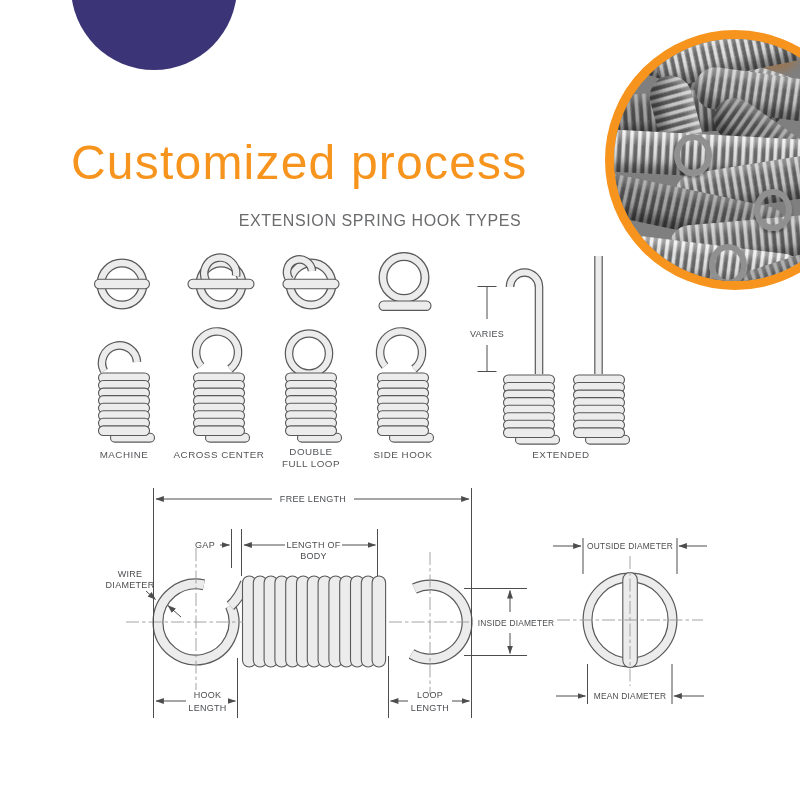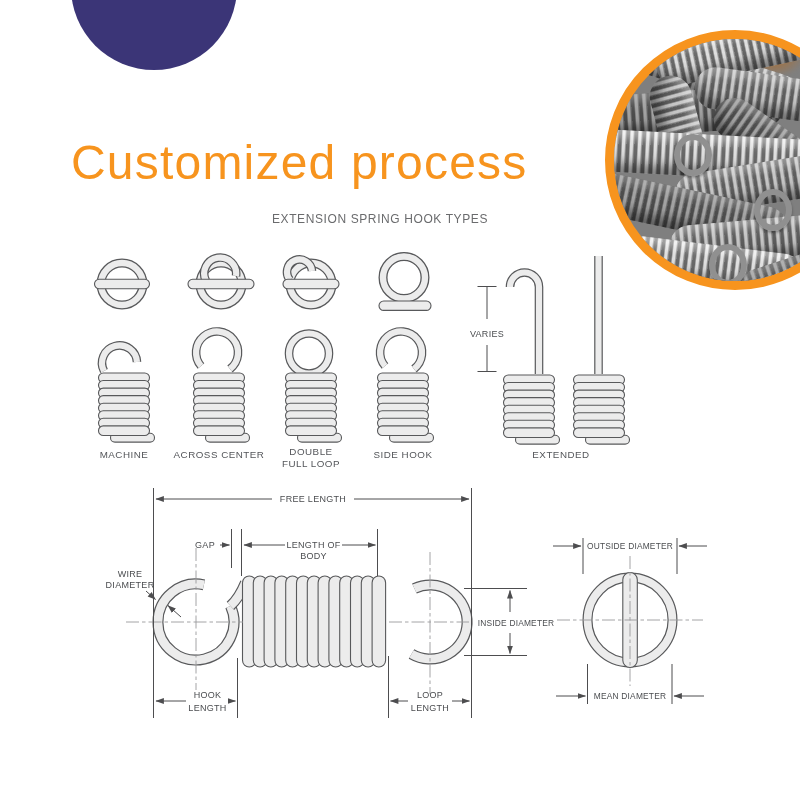--- a/index.html
+++ b/index.html
@@ -19,21 +19,21 @@
   .td{filter:brightness(.82);} .tl{filter:brightness(1.12);}
   .rust{position:absolute;width:64px;height:44px;border-radius:50%;
         background:radial-gradient(closest-side,#b06c28,rgba(176,108,40,0));filter:blur(2px);}
   .hring{position:absolute;width:26px;height:30px;border:6px solid #909090;border-radius:50%;
          box-shadow:0 2px 3px rgba(0,0,0,.35);}
 
   
   .title{position:absolute;left:71px;top:139px;font-size:48px;line-height:1;
          letter-spacing:1.2px;color:#f7941e;white-space:nowrap;}
   .section-heading{position:absolute;left:60px;top:212px;width:640px;text-align:center;
-                   font-size:12px;letter-spacing:.6px;color:#6a6b6d;}
+                   font-size:16px;letter-spacing:.6px;color:#6a6b6d;}
 
   
   svg{position:absolute;}
   .cb{fill:#ececec;stroke:#58595b;stroke-width:1.1;}
   .tu{fill:none;stroke:#58595b;stroke-width:9;}   .to{fill:none;stroke:#ececec;stroke-width:6.4;}
   .hu{fill:none;stroke:#58595b;stroke-width:8.6;} .ho{fill:none;stroke:#ececec;stroke-width:6.2;}
   .bu{fill:none;stroke:#58595b;stroke-width:11;}  .bo{fill:none;stroke:#ececec;stroke-width:8.6;}
   .ru{fill:none;stroke:#58595b;stroke-width:10;}  .ro{fill:none;stroke:#ececec;stroke-width:7.6;}
   .dl{stroke:#4d4d4f;stroke-width:1;fill:none;}
   .cl{stroke:#9a9a9c;stroke-width:.9;fill:none;stroke-dasharray:13 3 3.5 3;}

